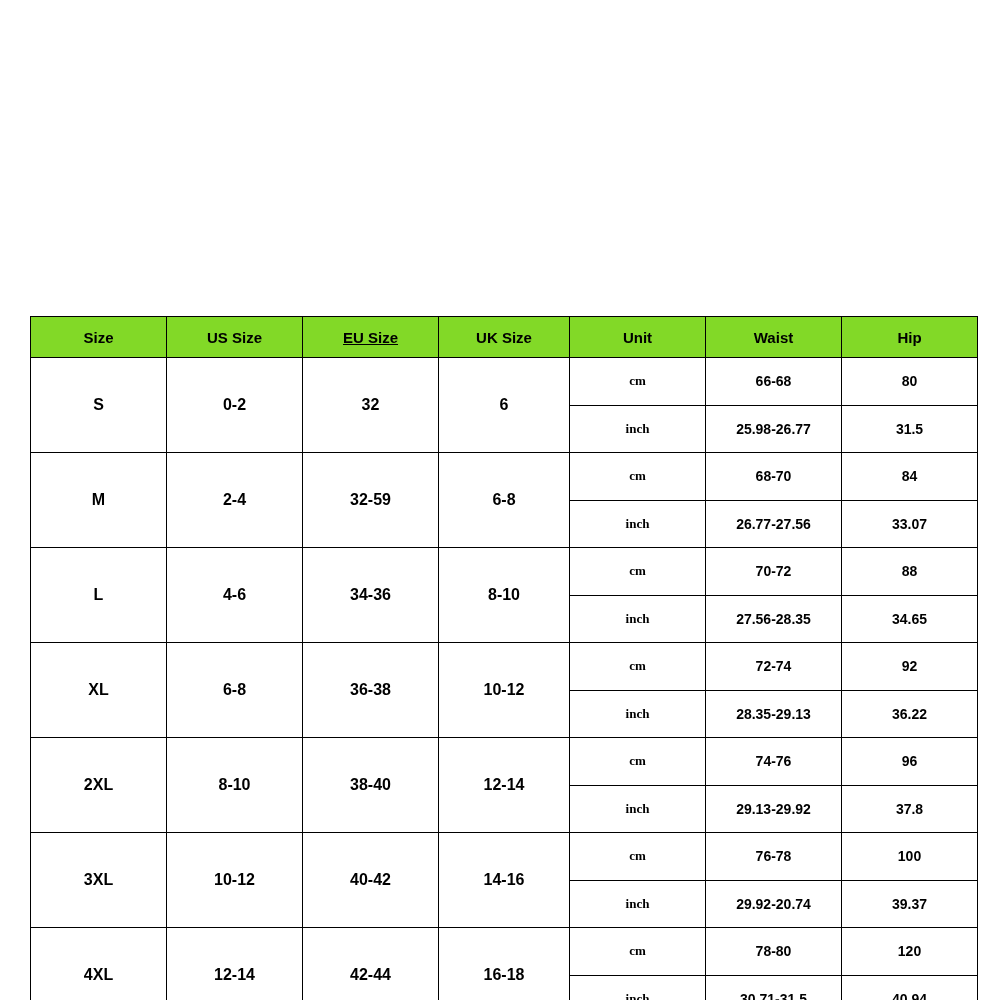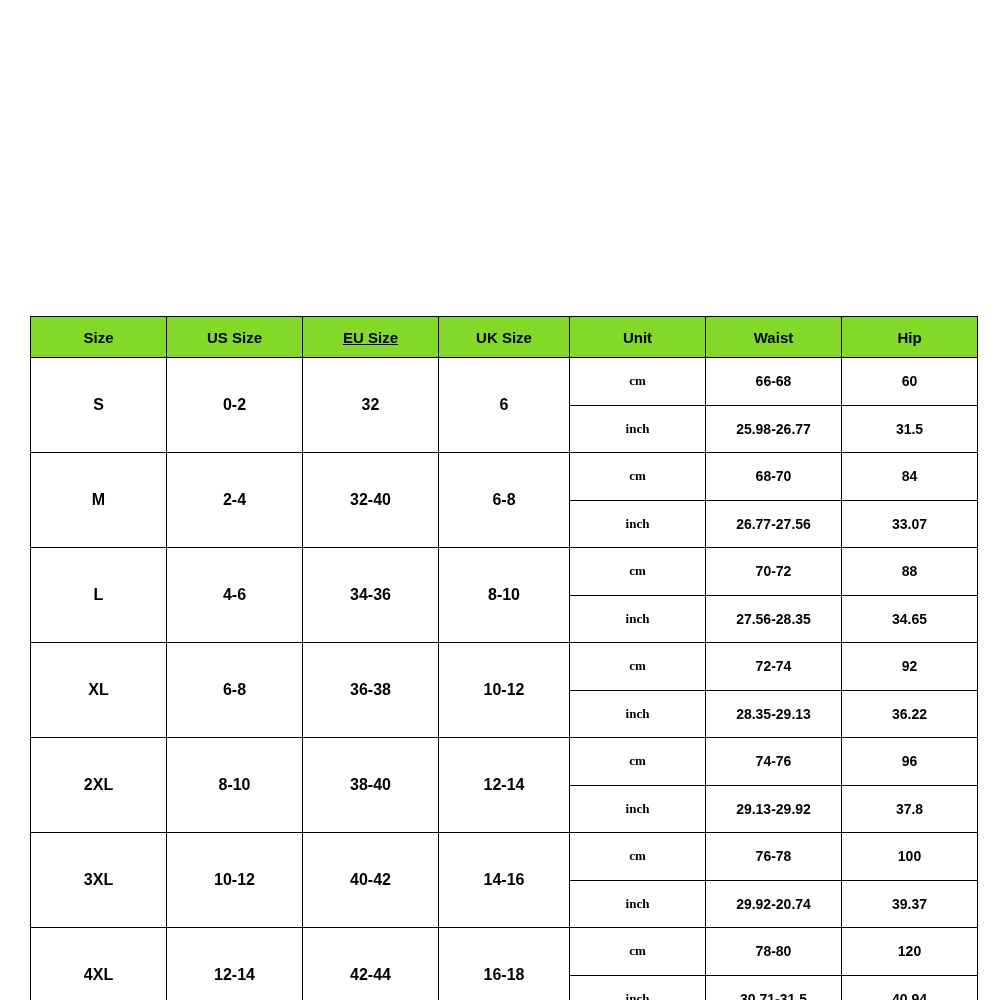--- a/index.html
+++ b/index.html
@@ -83,32 +83,32 @@
     </thead>
     <tbody>
 
       <tr>
         <td class="cell-main" rowspan="2">S</td>
         <td class="cell-main" rowspan="2">0-2</td>
         <td class="cell-main" rowspan="2">32</td>
         <td class="cell-main" rowspan="2">6</td>
         <td class="cell-sub cell-unit">cm</td>
         <td class="cell-sub cell-val">66-68</td>
-        <td class="cell-sub cell-val">60</td>
+        <td class="cell-sub cell-val">80</td>
       </tr>
       <tr>
         <td class="cell-sub cell-unit">inch</td>
         <td class="cell-sub cell-val">25.98-26.77</td>
         <td class="cell-sub cell-val">31.5</td>
       </tr>
 
       <tr>
         <td class="cell-main" rowspan="2">M</td>
         <td class="cell-main" rowspan="2">2-4</td>
-        <td class="cell-main" rowspan="2">32-40</td>
+        <td class="cell-main" rowspan="2">32-59</td>
         <td class="cell-main" rowspan="2">6-8</td>
         <td class="cell-sub cell-unit">cm</td>
         <td class="cell-sub cell-val">68-70</td>
         <td class="cell-sub cell-val">84</td>
       </tr>
       <tr>
         <td class="cell-sub cell-unit">inch</td>
         <td class="cell-sub cell-val">26.77-27.56</td>
         <td class="cell-sub cell-val">33.07</td>
       </tr>

